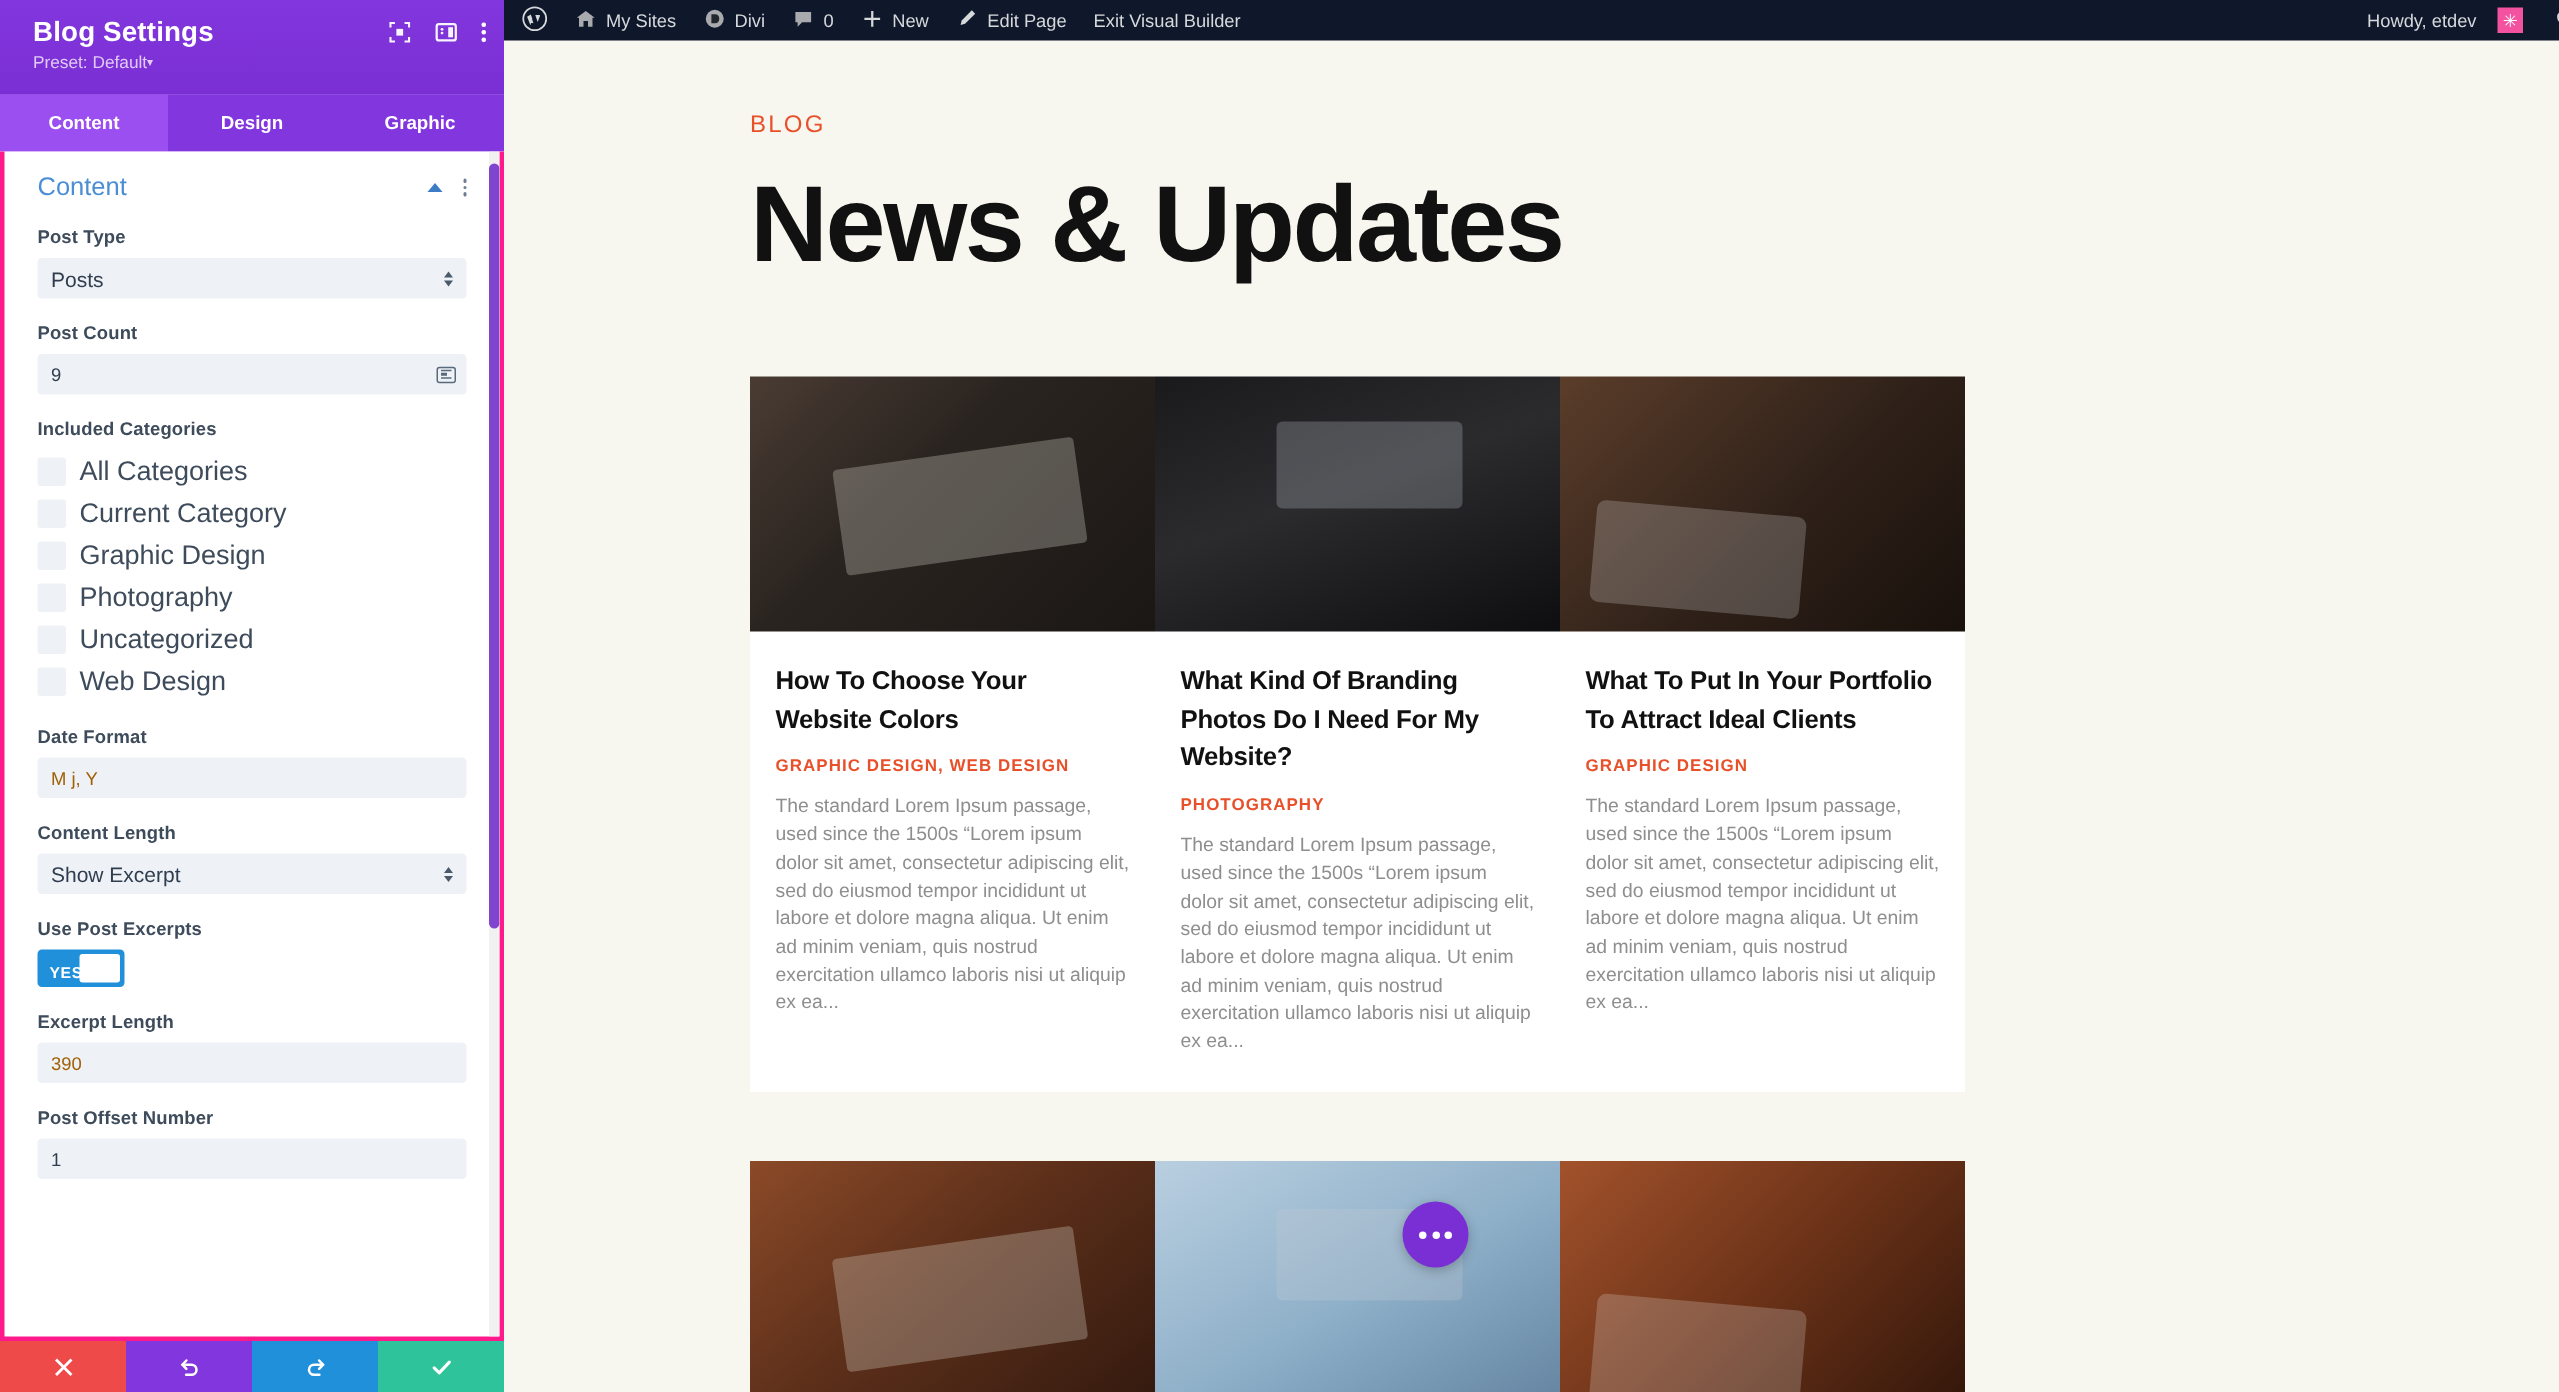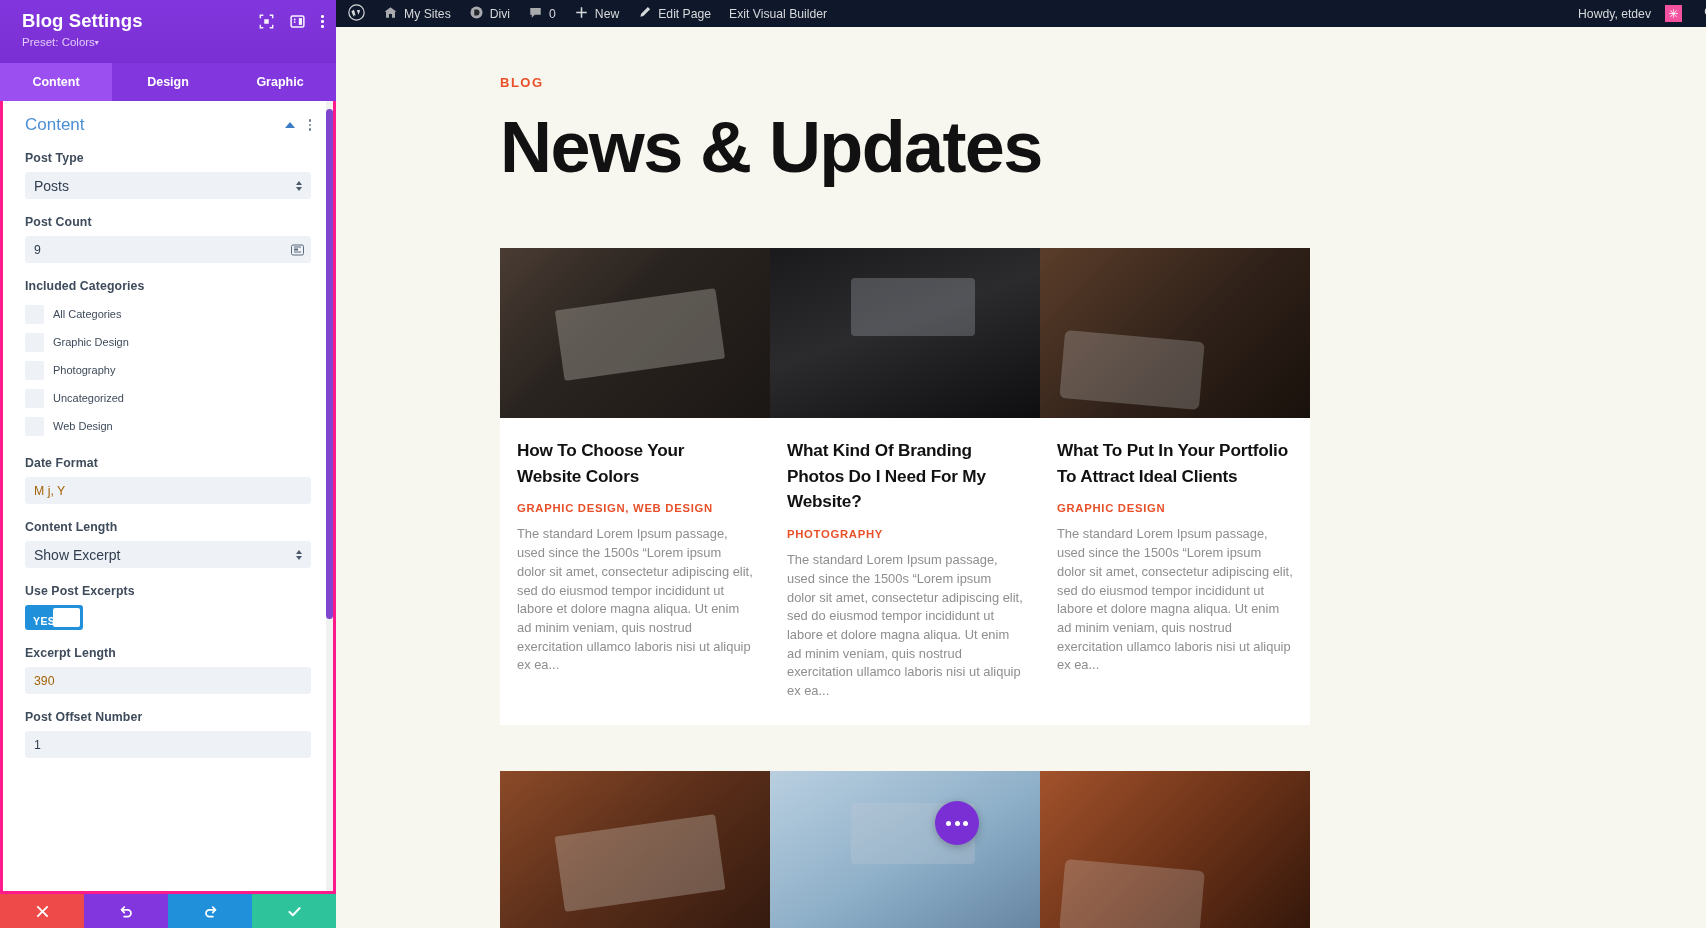--- a/index.html
+++ b/index.html
@@ -126,21 +126,21 @@
   .finput .range-ic b:nth-child(3) { width: 100%; }
 
   .cats { margin-top: 2px; }
   .cat-row {
     display: flex; align-items: center; height: 28px; cursor: pointer;
   }
   .cbox {
     width: 19px; height: 19px; background: #eef1f6;
     border-radius: 2px; flex: 0 0 19px; margin-right: 9px;
   }
-  .cat-label { font-size: 11px; color: #3e4b5b; }
+  .cat-label { font-size: 18px; color: #3e4b5b; }
 
   .toggle {
     width: 58px; height: 25px; background: #2190db;
     border-radius: 3px; display: flex; align-items: flex-end;
     cursor: pointer; padding: 3px; position: relative;
   }
   .toggle-text {
     color: #fff; font-size: 10.5px; font-weight: bold;
     letter-spacing: .4px; padding-left: 5px;
   }
@@ -195,21 +195,21 @@
   .ab-search { padding: 0 14px 0 12px; cursor: pointer; display:flex; align-items:center;}
 
   
   #page-content {
     position: absolute; left: 336px; top: 27px;
     width: 1370px; height: 901px;
     background: #f7f6ef; overflow: hidden;
   }
   .page-inner { padding: 48px 0 0 164px; }
   .eyebrow {
-    color: #e8502a; font-size: 13px; font-weight: bold;
+    color: #e8502a; font-size: 16px; font-weight: normal;
     letter-spacing: 1.5px;
   }
   .page-title {
     font-size: 72px; font-weight: bold; color: #111;
     letter-spacing: -1.6px; line-height: 1.04; margin-top: 20px;
   }
   .grid {
     display: grid; grid-template-columns: repeat(3, 270px);
     margin-top: 63px;
   }
@@ -389,21 +389,21 @@
     <i></i>
     <i></i>
   </div>
 </div>
 
 <div id="settings-panel">
 
   <div class="panel-header">
     <div class="panel-title">Blog Settings</div>
     <div class="panel-preset">
-      <span>Preset: Colors</span><span class="caret">▾</span>
+      <span>Preset: Default</span><span class="caret">▾</span>
     </div>
     <div class="header-icons">
       <span class="hicon">
         <svg viewBox="0 0 16 16" width="15" height="15" fill="none" stroke="#fff" stroke-width="1.5">
           <path d="M1.4 4.6V1.4h3.2M11.4 1.4h3.2v3.2M14.6 11.4v3.2h-3.2M4.6 14.6H1.4v-3.2"></path>
           <rect x="5.6" y="5.6" width="4.8" height="4.8" fill="#fff" stroke="none"></rect>
         </svg>
       </span>
       <span class="hicon">
         <svg viewBox="0 0 16 16" width="15" height="15">
@@ -465,20 +465,24 @@
             </span>
         </div>
       </div>
 
       <div class="fgroup">
         <div class="flabel">Included Categories</div>
         <div class="cats">
           <div class="cat-row">
             <span class="cbox"></span>
             <span class="cat-label">All Categories</span>
+          </div>
+          <div class="cat-row">
+            <span class="cbox"></span>
+            <span class="cat-label">Current Category</span>
           </div>
           <div class="cat-row">
             <span class="cbox"></span>
             <span class="cat-label">Graphic Design</span>
           </div>
           <div class="cat-row">
             <span class="cbox"></span>
             <span class="cat-label">Photography</span>
           </div>
           <div class="cat-row">

